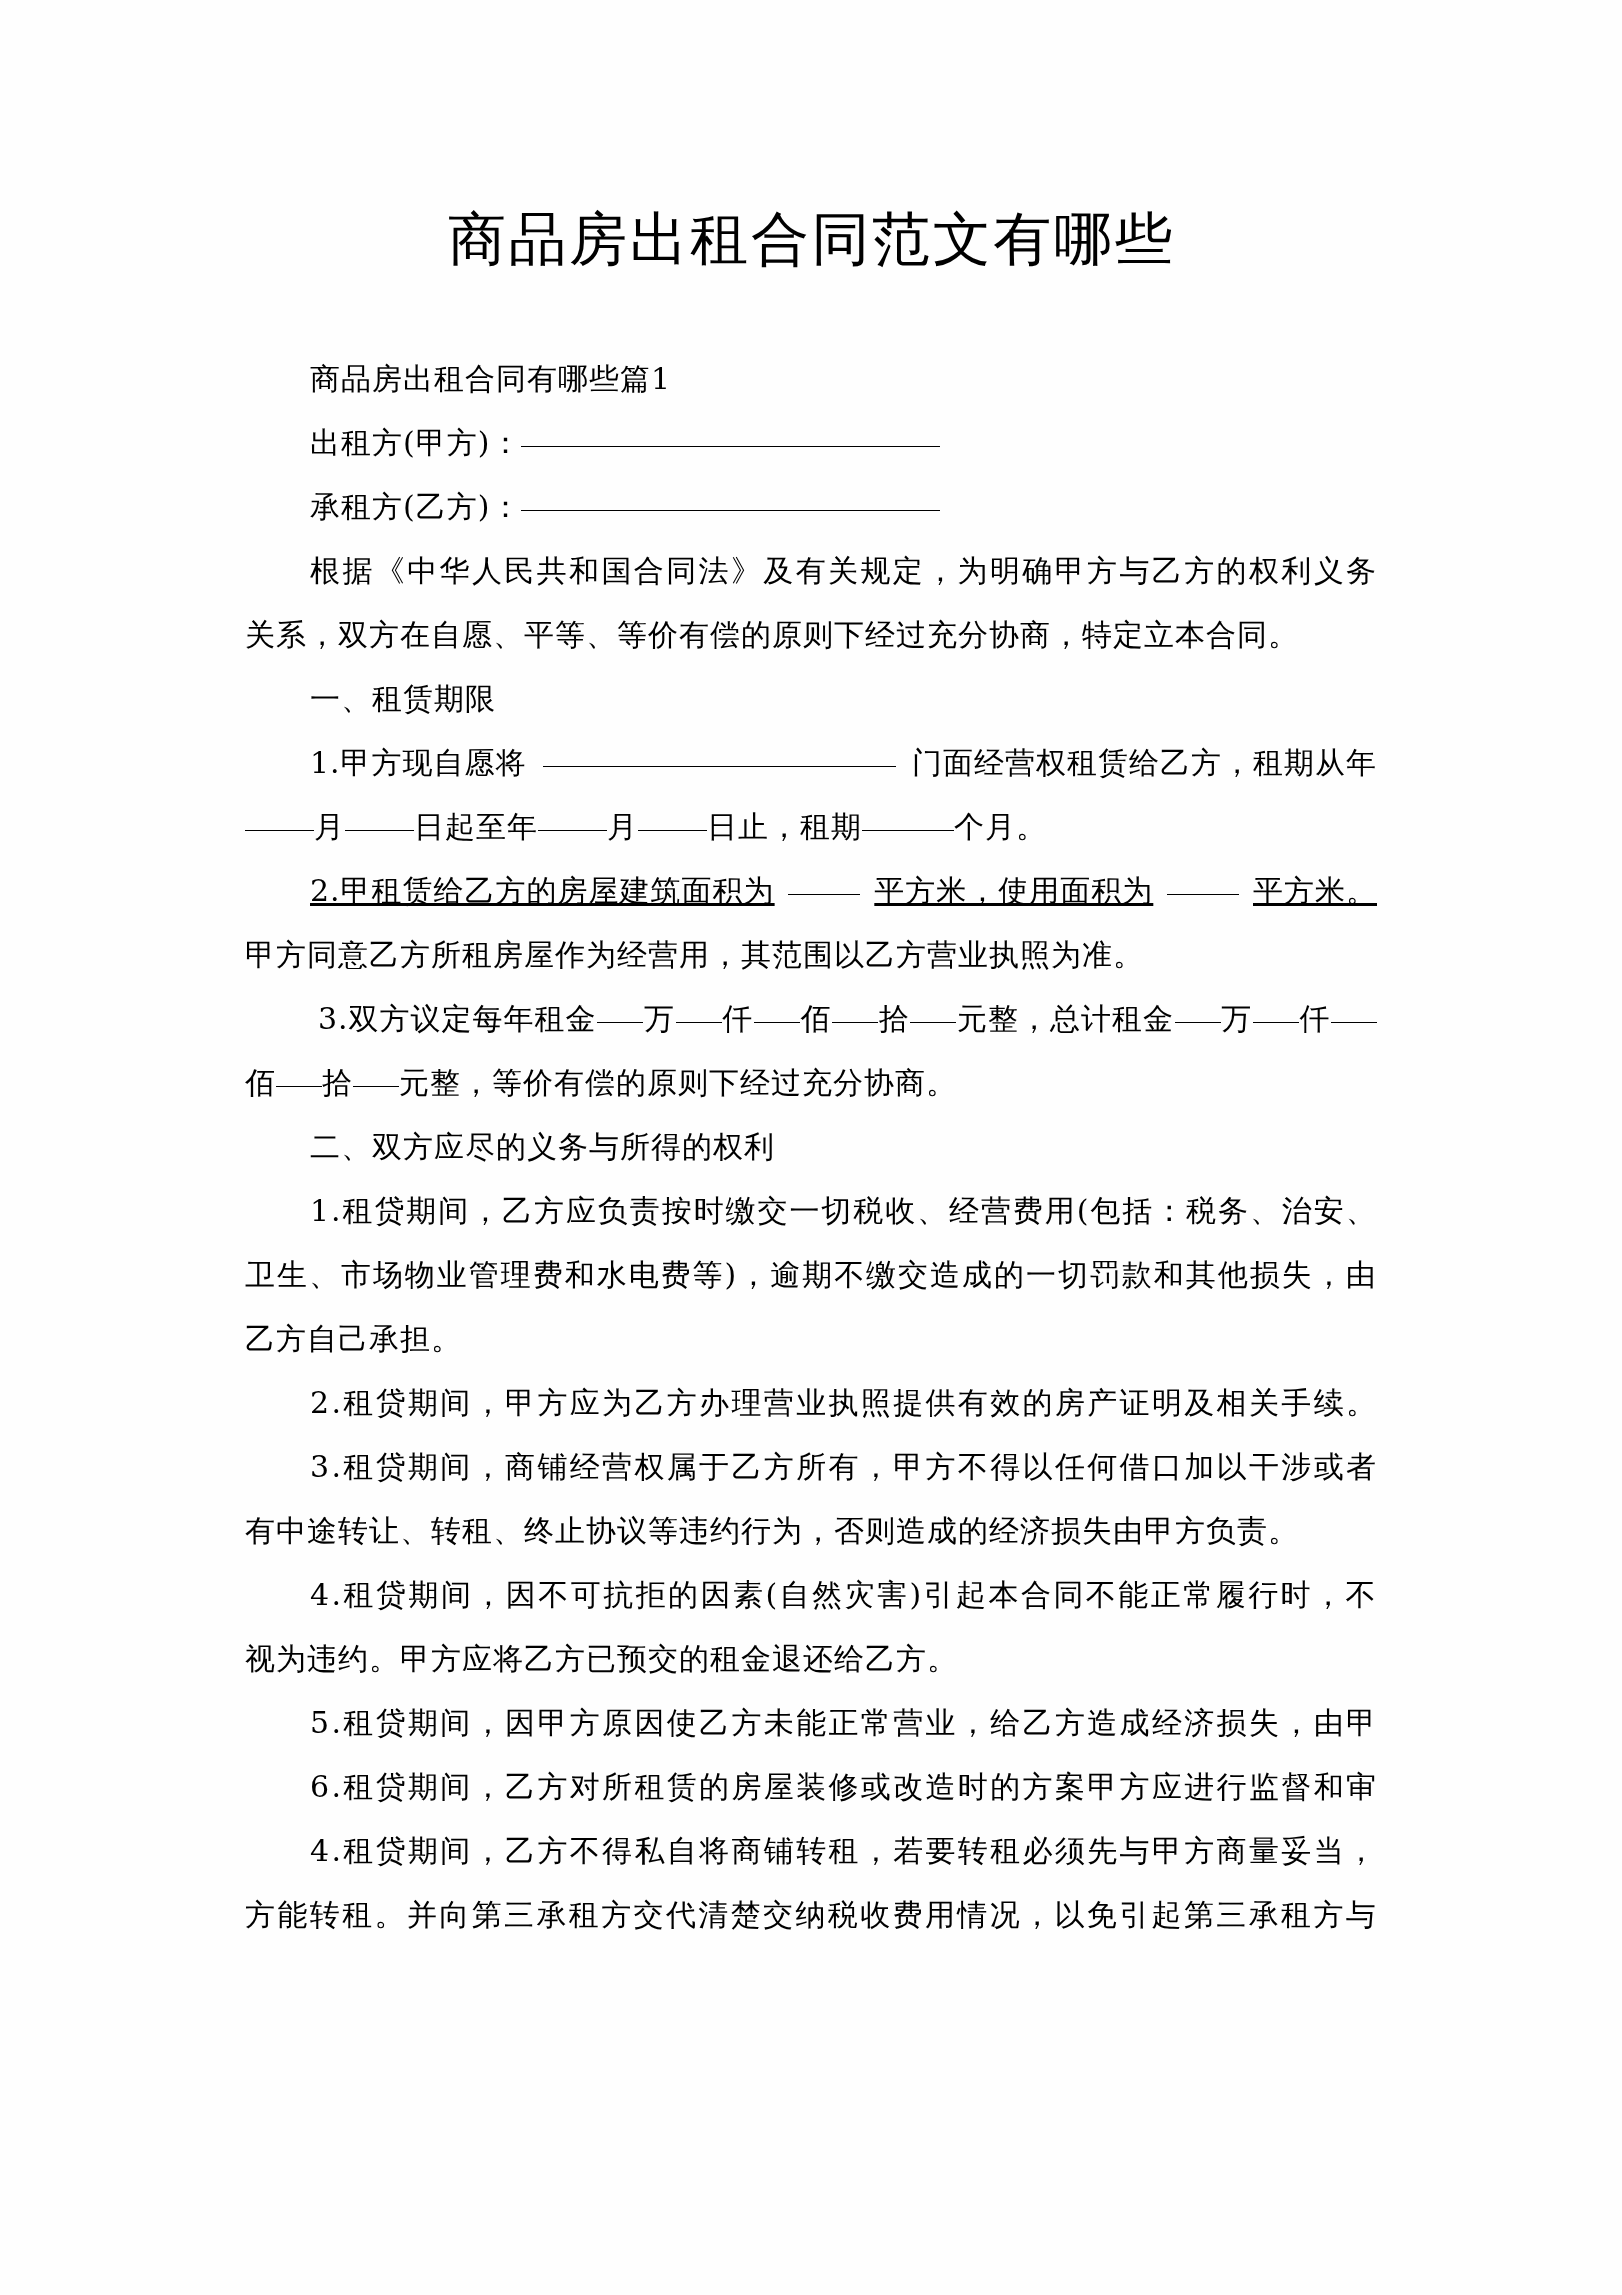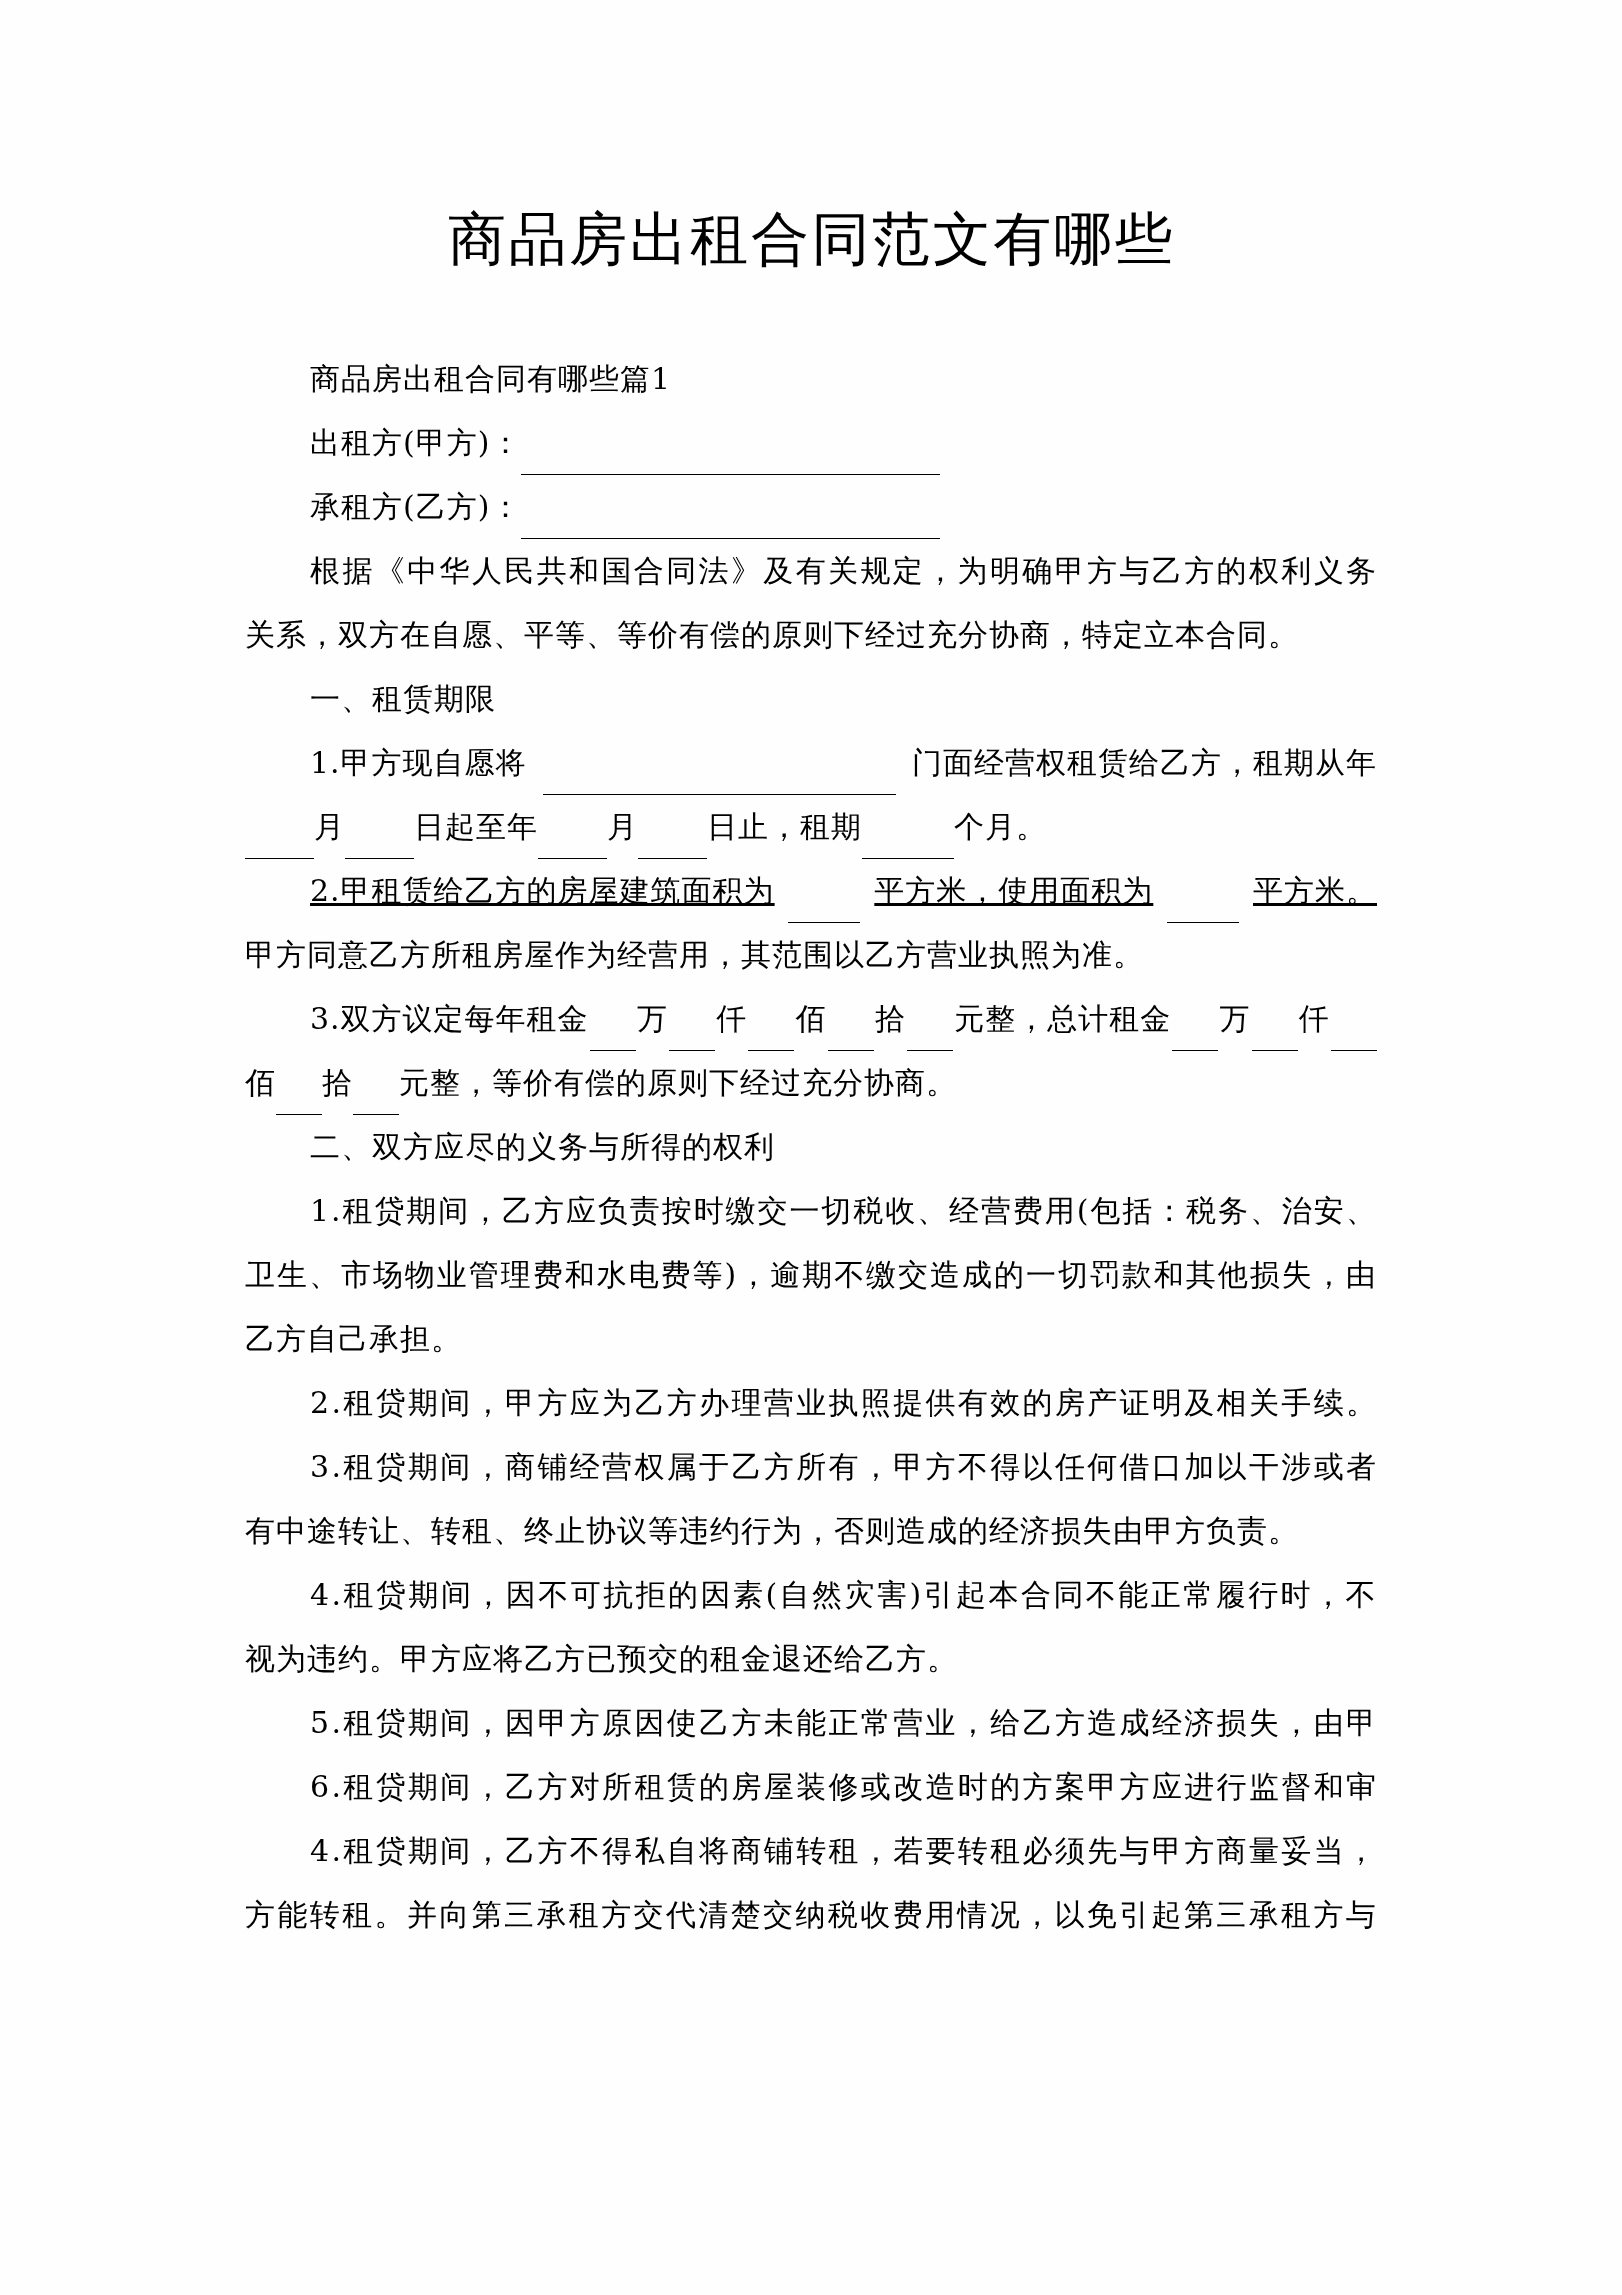--- a/index.html
+++ b/index.html
@@ -53,21 +53,21 @@
   .seg { display: inline-block; }
   .blank {
     display: inline-block;
     border-bottom: 1.3px solid #000;
     height: 26px;
     vertical-align: baseline;
     margin-top: 9.2px;
   }
   .seg-wrap {
     display: flex;
-    align-items: flex-end;
+    align-items: flex-start;
     width: 100%;
   }
 </style>
 </head>
 <body>
 
 <div class="page">
   <h1 class="title">商品房出租合同范文有哪些</h1>
   <div class="body-text" id="body-text">
       <div class="line indent">
@@ -163,21 +163,21 @@
           <span class="blank" style="width: 72px;"></span>
           <span class="seg">平方米。</span>
         </div>
       </div>
       <div class="line">
         <div class="seg-wrap">
           <span class="seg">甲方同意乙方所租房屋作为经营用，其范围以乙方营业执照为准。</span>
         </div>
       </div>
       <div class="line indent">
-        <div class="seg-wrap" style="justify-content: space-between;">
+        <div class="seg-wrap" style="justify-content: space-between; margin-left: 8px;">
           <span class="seg">3.双方议定每年租金</span>
           <span class="blank" style="width: 46px;"></span>
           <span class="seg">万</span>
           <span class="blank" style="width: 46px;"></span>
           <span class="seg">仟</span>
           <span class="blank" style="width: 46px;"></span>
           <span class="seg">佰</span>
           <span class="blank" style="width: 46px;"></span>
           <span class="seg">拾</span>
           <span class="blank" style="width: 46px;"></span>

